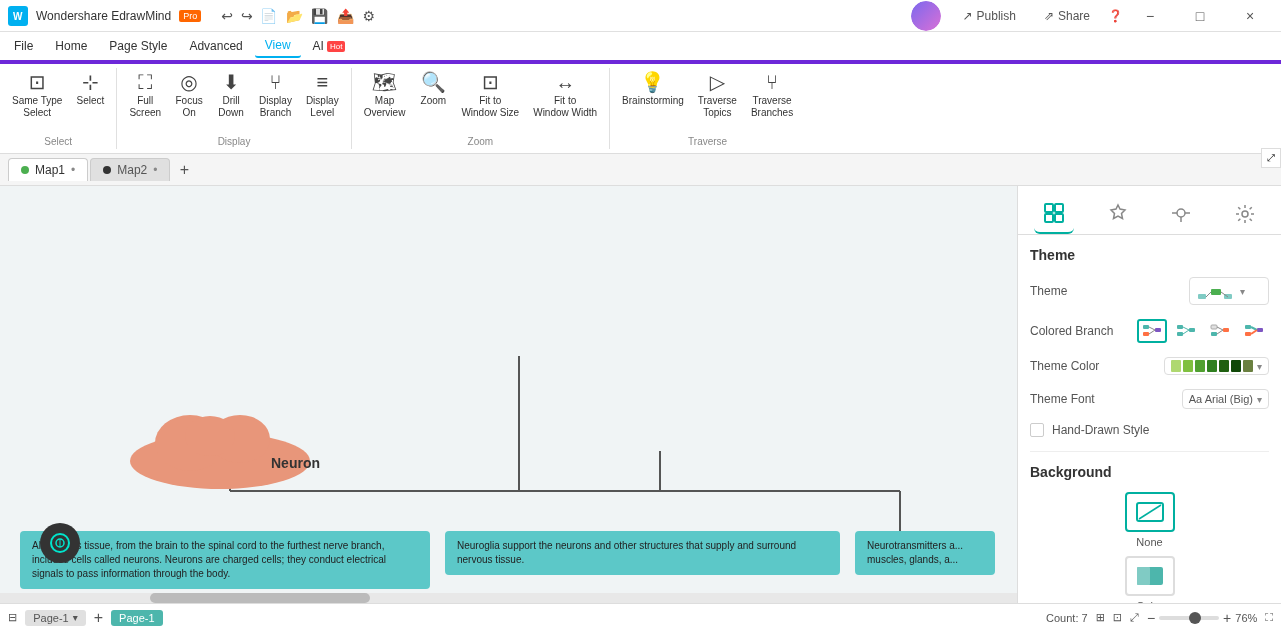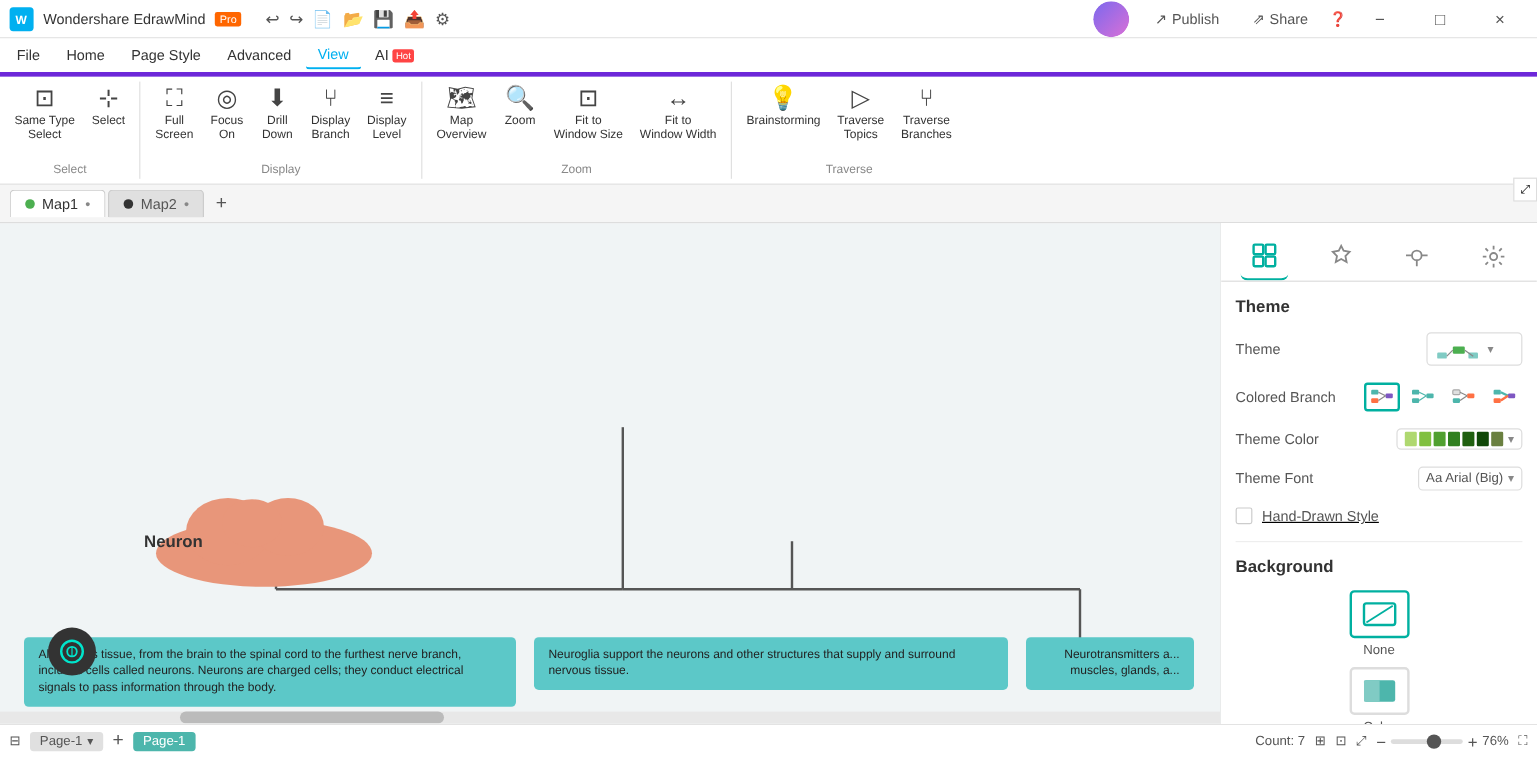--- a/index.html
+++ b/index.html
@@ -158,21 +158,20 @@
     }
     .info-box-2 {
       top: 345px;
       left: 445px;
       width: 395px;
     }
     .info-box-3 {
       top: 345px;
       left: 855px;
       width: 140px;
-      text-align: right;
     }
 
     
     .ai-orb {
       position: absolute;
       bottom: 40px;
       left: 40px;
       width: 40px;
       height: 40px;
       background: #333;
@@ -307,21 +306,20 @@
       cursor: pointer;
       font-size: 11px;
       color: #555;
     }
 
     .checkbox-row {
       display: flex;
       align-items: center;
       gap: 8px;
       margin-bottom: 14px;
-      text-decoration: underline;
     }
 
     .checkbox {
       width: 14px;
       height: 14px;
       border: 1px solid #ccc;
       border-radius: 2px;
       cursor: pointer;
     }
 
@@ -623,21 +621,21 @@
     </svg>
 
 
     <div style="position:absolute;top:225px;left:120px;width:200px;height:80px;">
       <svg width="200" height="80" viewBox="0 0 200 80">
         <ellipse cx="100" cy="50" rx="90" ry="28" fill="#e8967a"></ellipse>
         <ellipse cx="70" cy="32" rx="35" ry="28" fill="#e8967a"></ellipse>
         <ellipse cx="120" cy="28" rx="30" ry="24" fill="#e8967a"></ellipse>
         <ellipse cx="90" cy="25" rx="25" ry="20" fill="#e8967a"></ellipse>
       </svg>
-      <div style="position:absolute;top:0;left:0;width:100%;height:100%;display:flex;align-items:center;justify-content:flex-start;">
+      <div style="position:absolute;top:12px;left:0;width:100%;height:100%;display:flex;align-items:center;justify-content:flex-end;">
         <span style="font-size:14px;font-weight:bold;color:#333;">Neuron</span>
       </div>
     </div>
 
 
     <div class="info-box info-box-1">
       <span>All nervous tissue, from the brain to the spinal cord to the furthest nerve branch, includes cells called neurons. Neurons are charged cells; they conduct electrical signals to pass information through the body.</span>
     </div>
 
     <div class="info-box info-box-2">

